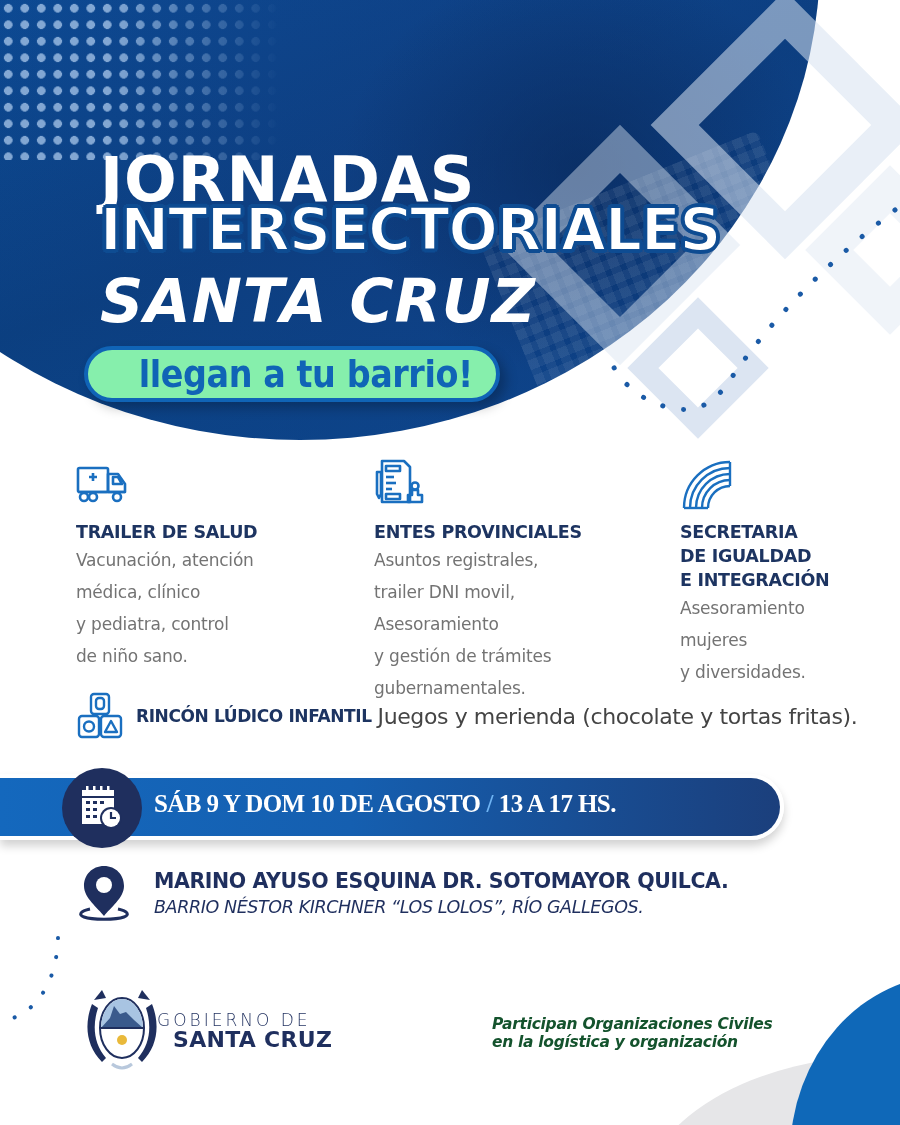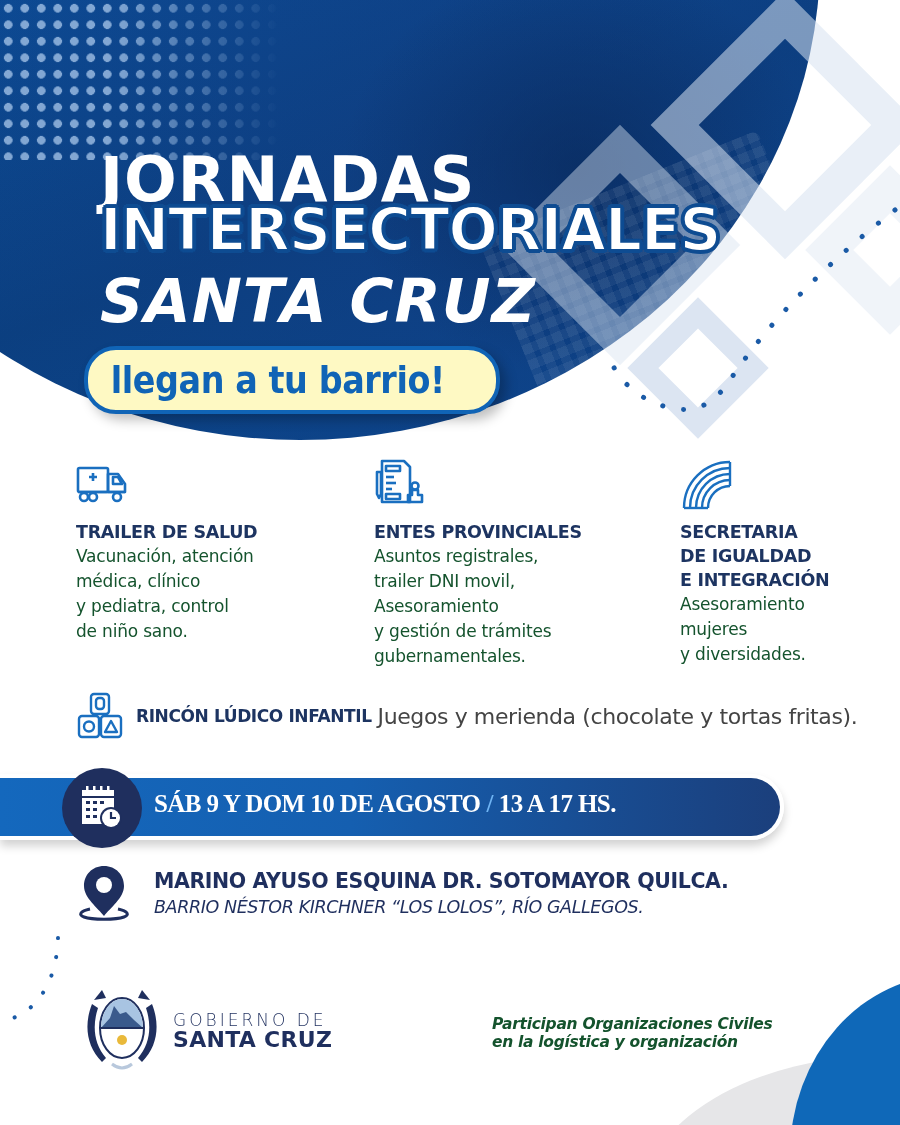--- a/index.html
+++ b/index.html
@@ -59,41 +59,41 @@
       font-family: "DejaVu Sans", sans-serif;
       -webkit-text-stroke: 2px #0e4c92;
       text-shadow: 0 0 0 #0e4c92, 2px 2px 0 #0e4c92, -2px -2px 0 #0e4c92, 2px -2px 0 #0e4c92, -2px 2px 0 #0e4c92, 3px 0 0 #0e4c92, -3px 0 0 #0e4c92, 0 3px 0 #0e4c92, 0 -3px 0 #0e4c92;
     }
     .title-line3 {
       position: absolute; left: 100px; top: 266px;
       font-size: 60px; font-weight: 700; font-style: italic; color: #fff; letter-spacing: 1px;
       font-family: "DejaVu Sans", sans-serif;
     }
     .pill {
-      position: absolute; left: 84px; top: 346px; width: 416px; height: 68px;
-      background: #fef9c3; border: 4px solid #1064b6; border-radius: 32px;
+      position: absolute; left: 84px; top: 346px; width: 416px; height: 56px;
+      background: #86efac; border: 4px solid #1064b6; border-radius: 32px;
       box-shadow: 6px 6px 12px rgba(0,0,0,0.25);
-      display: flex; align-items: center; justify-content: flex-start;
+      display: flex; align-items: center; justify-content: flex-end;
     }
     .pill span {
       font-size: 38px; font-weight: 700; color: #1064b6; letter-spacing: -0.5px;
       font-family: "DejaVu Sans", sans-serif;
       transform: scaleX(0.88);
       white-space: nowrap;
     }
 
     
     .service { position: absolute; }
     .service .icon { width: 52px; height: 52px; margin-bottom: 6px; }
     .service h3 {
       font-size: 17.5px; font-weight: 700; color: #1d3461; line-height: 24px;
       font-family: "DejaVu Sans", sans-serif; letter-spacing: -0.3px;
     }
     .service p {
-      font-size: 17px; color: #14532d; line-height: 25px; white-space: pre-line;
+      font-size: 17px; color: #737373; line-height: 32px; white-space: pre-line;
       font-family: "DejaVu Sans", sans-serif; letter-spacing: -0.2px;
     }
     .svc1 { left: 76px; top: 458px; width: 270px; }
     .svc2 { left: 374px; top: 458px; width: 280px; }
     .svc3 { left: 680px; top: 458px; width: 200px; }
 
     .rincon { position: absolute; left: 76px; top: 692px; display: flex; align-items: center; }
     .rincon .icon { width: 48px; height: 48px; margin-right: 12px; }
     .rincon .bold {
       font-size: 17px; font-weight: 700; color: #1d3461; margin-right: 6px;
@@ -133,21 +133,21 @@
     .loc-line2 {
       position: absolute; left: 154px; top: 897px;
       font-size: 17.5px; font-style: italic; color: #1f2f5e; white-space: nowrap;
       font-family: "DejaVu Sans", sans-serif; letter-spacing: -0.4px;
     }
 
     
     .foot-dots { position: absolute; left: 0; top: 930px; width: 70px; height: 100px; }
     .crest { position: absolute; left: 82px; top: 984px; width: 80px; height: 92px; }
     .gov-line1 {
-      position: absolute; left: 173px; top: 1010px;
+      position: absolute; left: 157px; top: 1010px;
       font-size: 17px; color: #1f2f5e; letter-spacing: 3px;
       font-family: "DejaVu Sans", sans-serif; font-weight: 300;
     }
     .gov-line2 {
       position: absolute; left: 173px; top: 1027px;
       font-size: 22px; color: #1f2f5e; font-weight: 900; letter-spacing: 0.3px;
       font-family: "DejaVu Sans", sans-serif;
     }
     .participan {
       position: absolute; left: 492px; top: 1015px;

